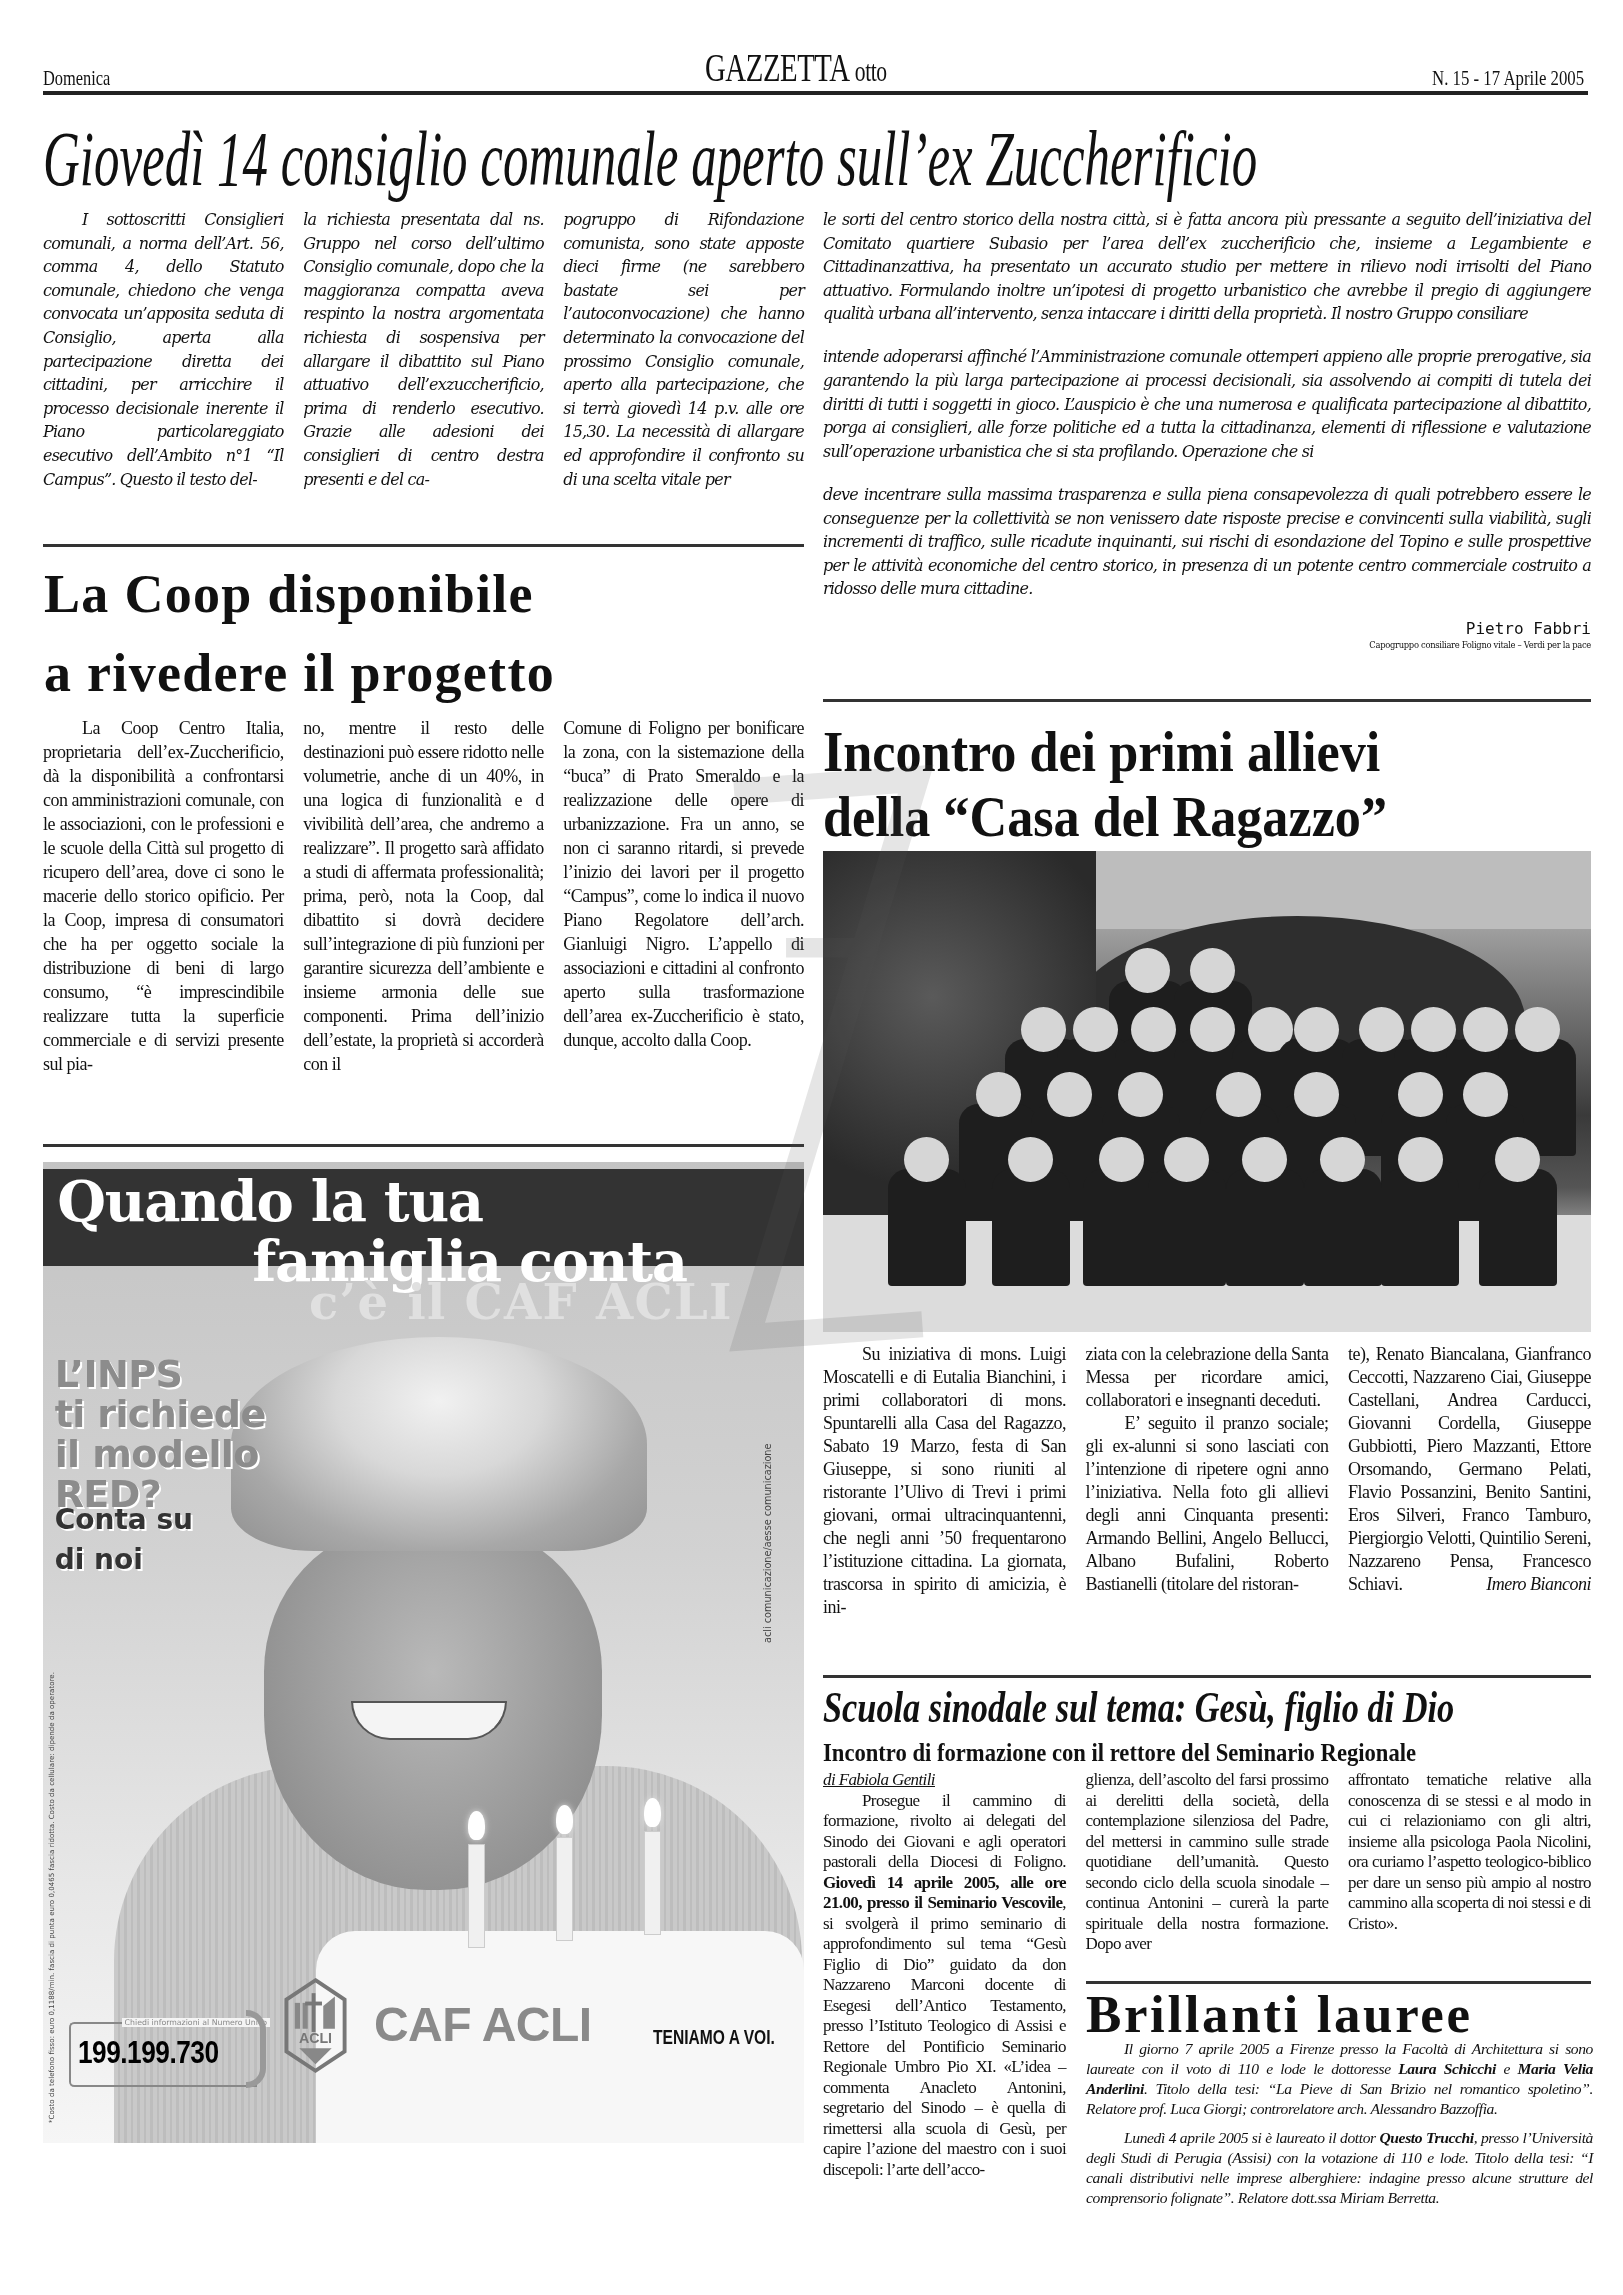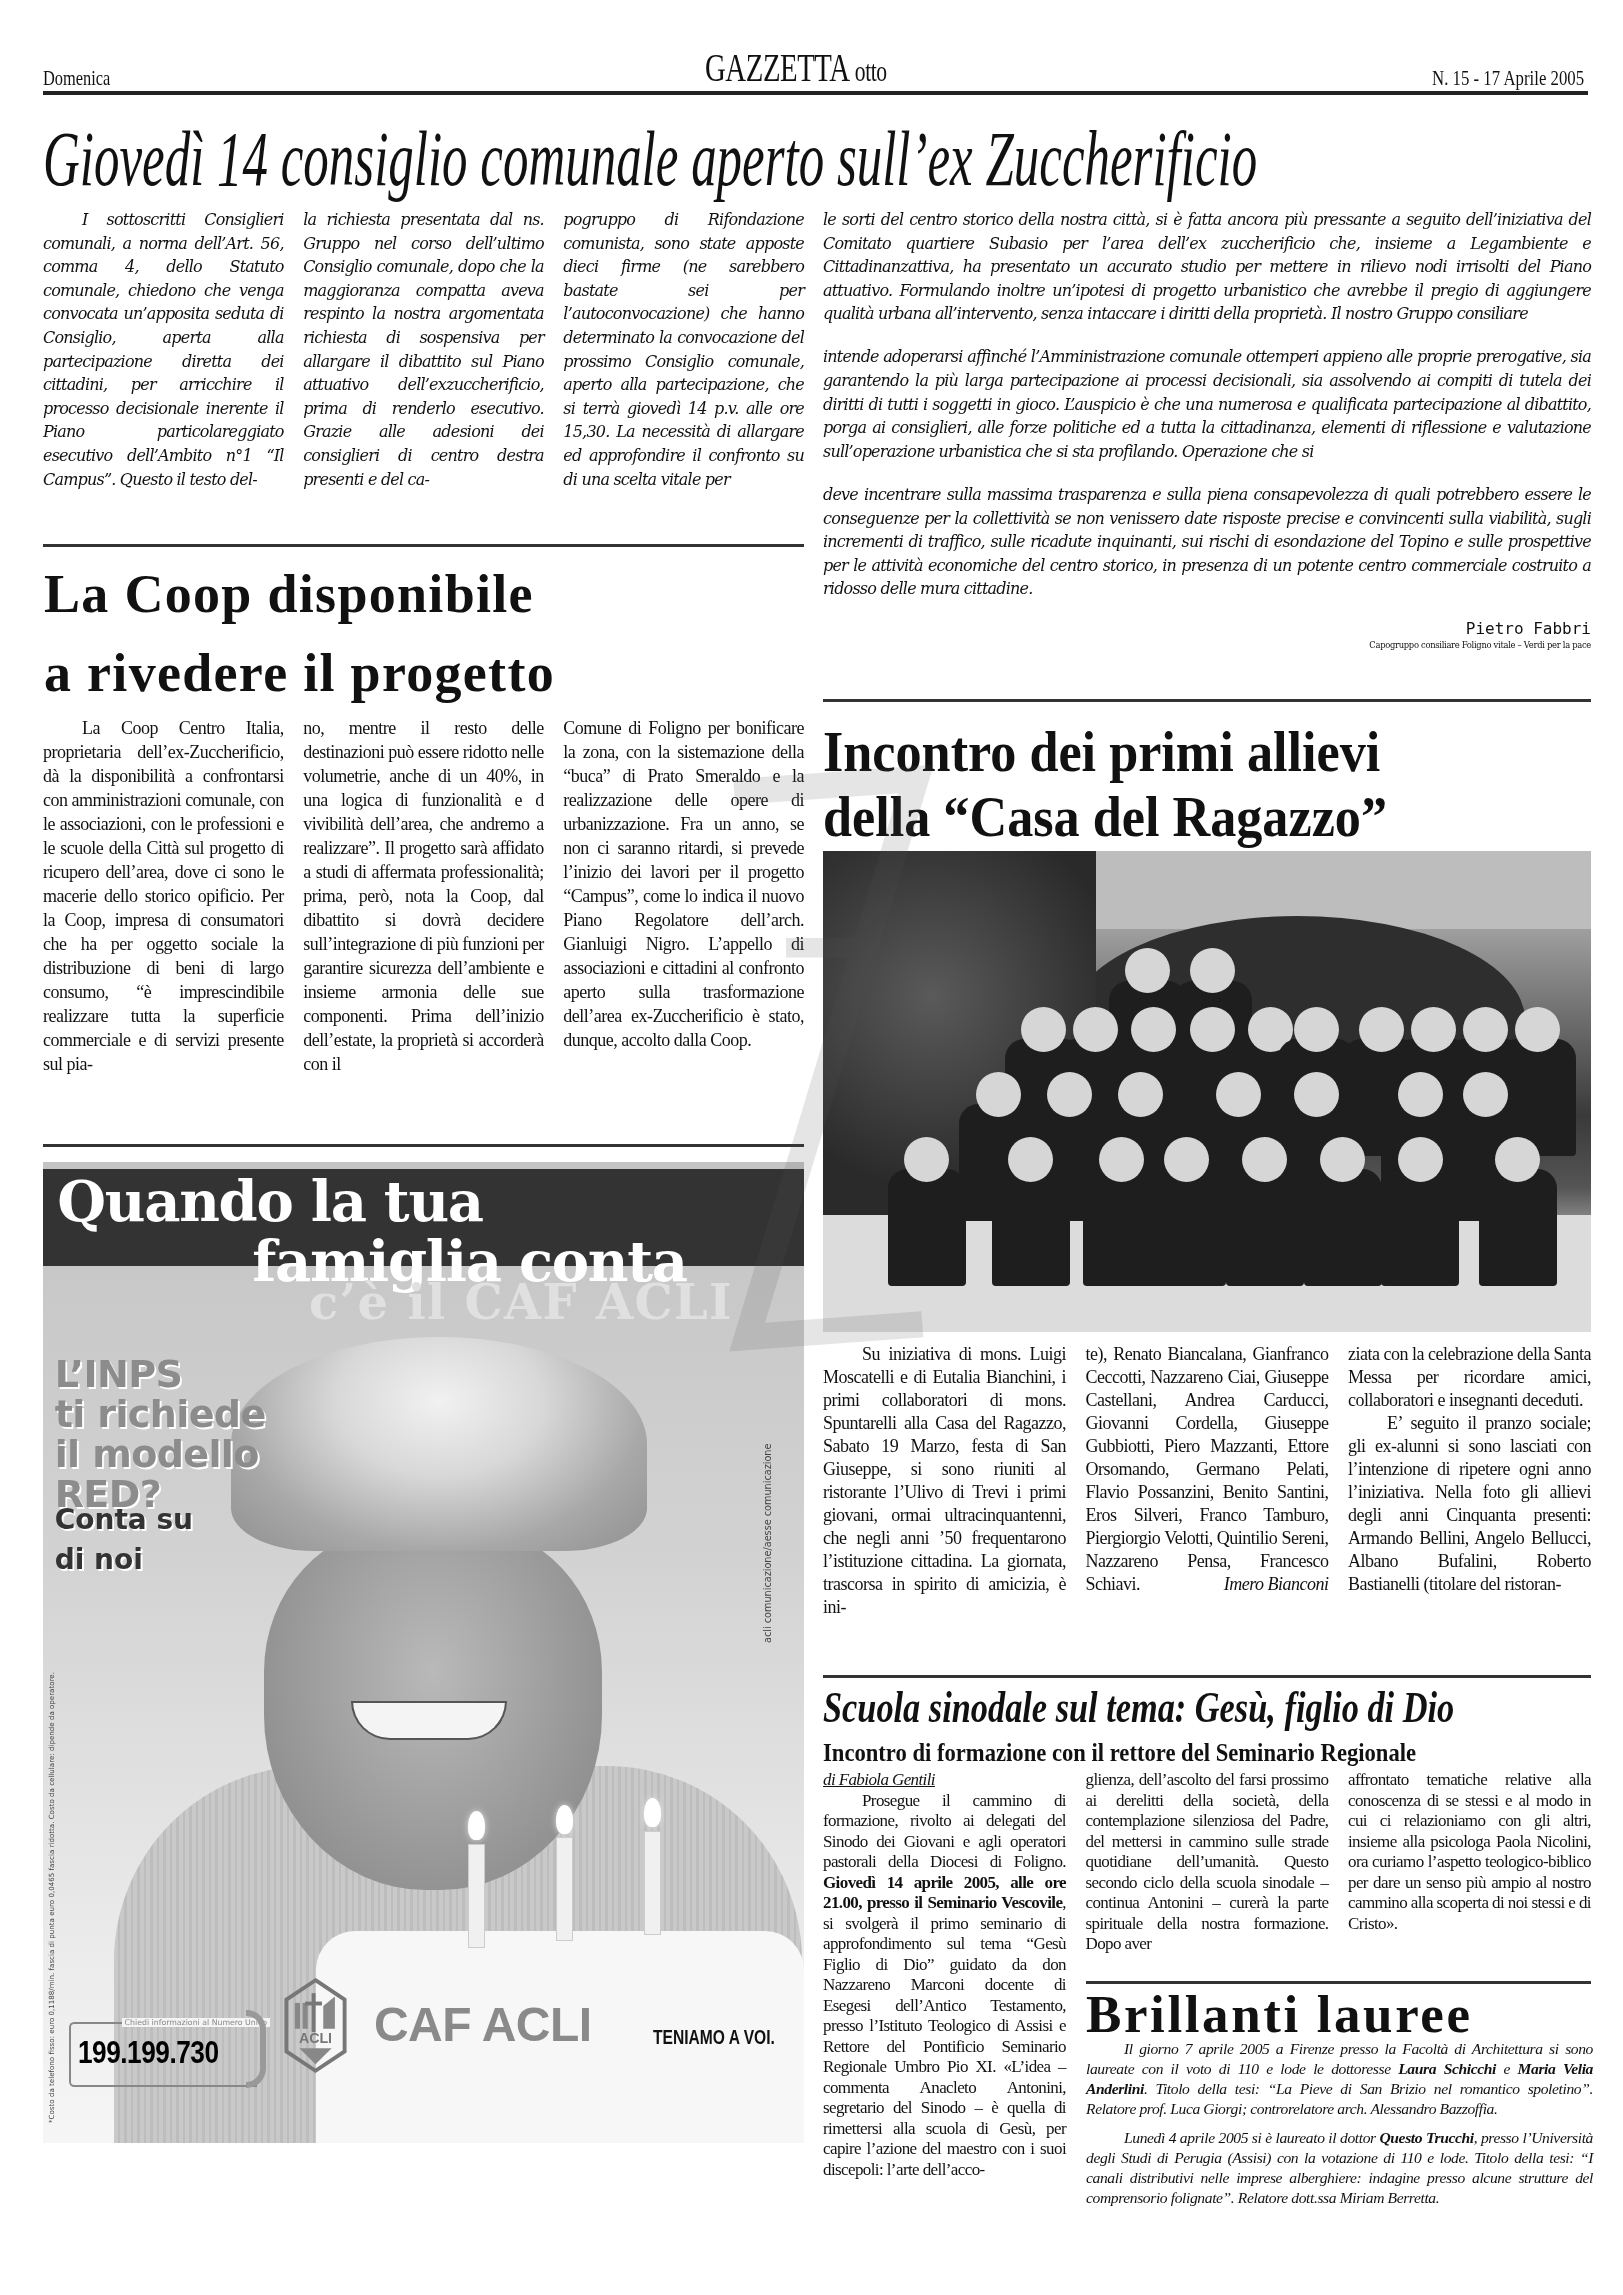--- a/index.html
+++ b/index.html
@@ -201,26 +201,26 @@
       <div class="body" style="left: 656px; top: 318px; width: 78px; height: 117px;"></div>
       <div class="person" style="left: 672px; top: 286px;"></div>
     </div>
 </div>
 
 <div class="abs cols inc-cols">
   <div class="col">
       <p class="ind">Su iniziativa di mons. Luigi Moscatelli e di Eutalia Bianchini, i primi collaboratori di mons. Spuntarelli alla Casa del Ragazzo, Sabato 19 Marzo, festa di San Giuseppe, si sono riuniti al ristorante l’Ulivo di Trevi i primi giovani, ormai ultracinquantenni, che negli anni ’50 frequentarono l’istituzione cittadina. La giornata, trascorsa in spirito di amicizia, è ini-</p>
     </div>
   <div class="col">
+    <p>ziata con la celebrazione della Santa Messa per ricordare amici, collaboratori e insegnanti deceduti.</p>
+    <p class="ind">E’ seguito il pranzo sociale; gli ex-alunni si sono lasciati con l’intenzione di ripetere ogni anno l’iniziativa. Nella foto gli allievi degli anni Cinquanta presenti: Armando Bellini, Angelo Bellucci, Albano Bufalini, Roberto Bastianelli (titolare del ristoran-</p>
+  </div>
+  <div class="col">
     <p><span>te), Renato Biancalana, Gianfranco Ceccotti, Nazzareno Ciai, Giuseppe Castellani, Andrea Carducci, Giovanni Cordella, Giuseppe Gubbiotti, Piero Mazzanti, Ettore Orsomando, Germano Pelati, Flavio Possanzini, Benito Santini, Eros Silveri, Franco Tamburo, Piergiorgio Velotti, Quintilio Sereni, Nazzareno Pensa, Francesco Schiavi.</span>
     <span style="float:right; font-style:italic;">Imero Bianconi</span></p>
-  </div>
-  <div class="col">
-    <p>ziata con la celebrazione della Santa Messa per ricordare amici, collaboratori e insegnanti deceduti.</p>
-    <p class="ind">E’ seguito il pranzo sociale; gli ex-alunni si sono lasciati con l’intenzione di ripetere ogni anno l’iniziativa. Nella foto gli allievi degli anni Cinquanta presenti: Armando Bellini, Angelo Bellucci, Albano Bufalini, Roberto Bastianelli (titolare del ristoran-</p>
   </div>
 </div>
 <div class="abs rule-thin" style="left:823px; top:1675px; width:768px;"></div>
 
 <div class="abs sc-head">Scuola sinodale sul tema: Gesù, figlio di Dio</div>
 <div class="abs sc-sub">Incontro di formazione con il rettore del Seminario Regionale</div>
 <div class="abs cols sc-cols">
   <div class="col">
     <div class="byline">di Fabiola Gentili</div>
     <p class="ind"><span>Prosegue il cammino di formazione, rivolto ai delegati del Sinodo dei Giovani e agli operatori pastorali della Diocesi di Foligno. </span><b>Giovedì 14 aprile 2005, alle ore 21.00, presso il Seminario Vescovile</b><span>, si svolgerà il primo seminario di approfondimento sul tema “Gesù Figlio di Dio” guidato da don Nazzareno Marconi docente di Esegesi dell’Antico Testamento, presso l’Istituto Teologico di Assisi e Rettore del Pontificio Seminario Regionale Umbro Pio XI. «L’idea – commenta Anacleto Antonini, segretario del Sinodo – è quella di rimettersi alla scuola di Gesù, per capire l’azione del maestro con i suoi discepoli: l’arte dell’acco-</span></p>

